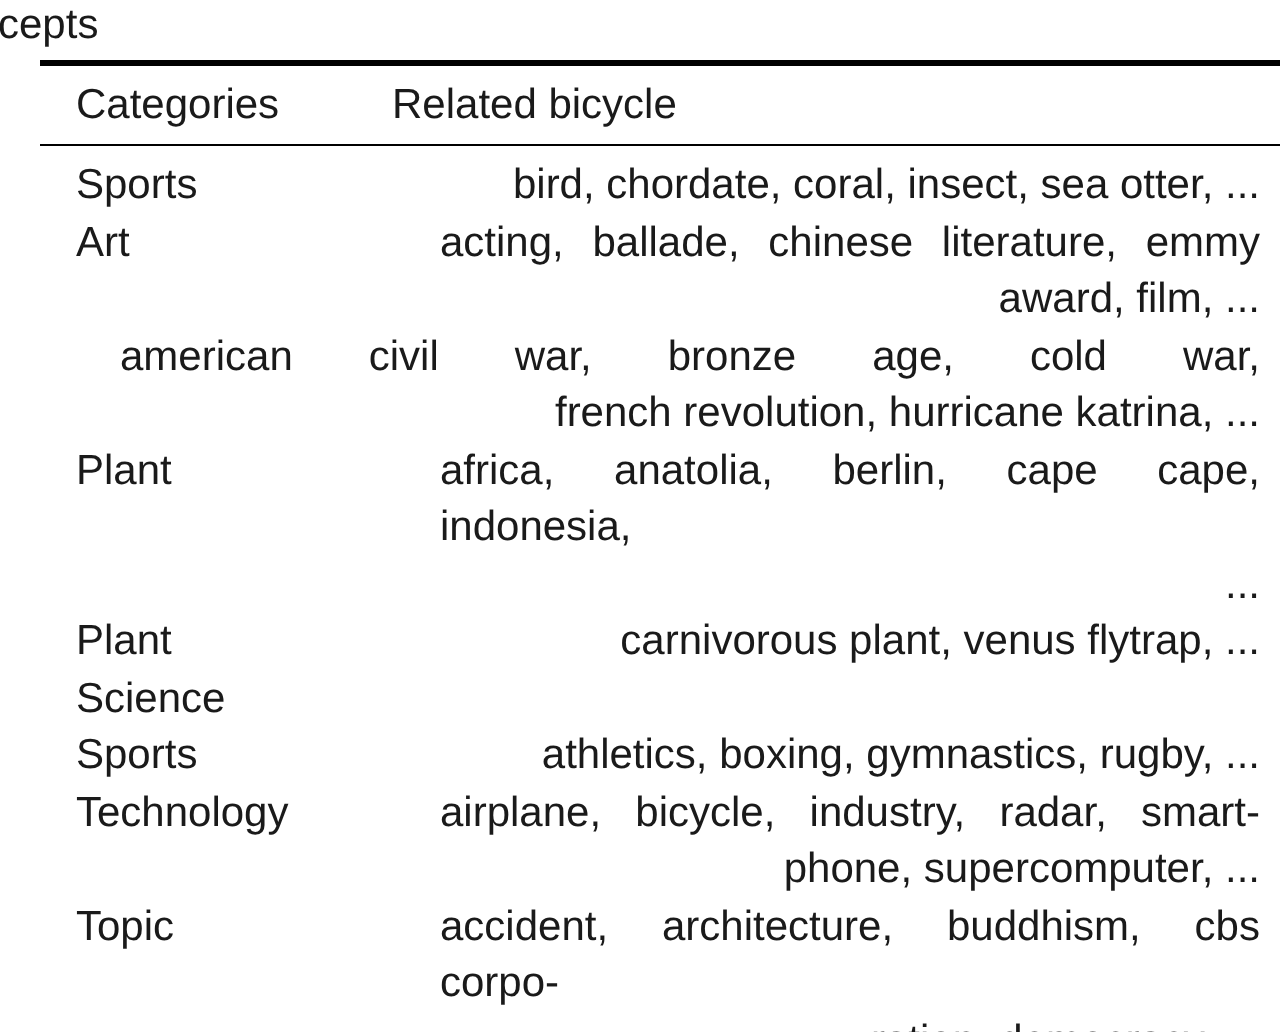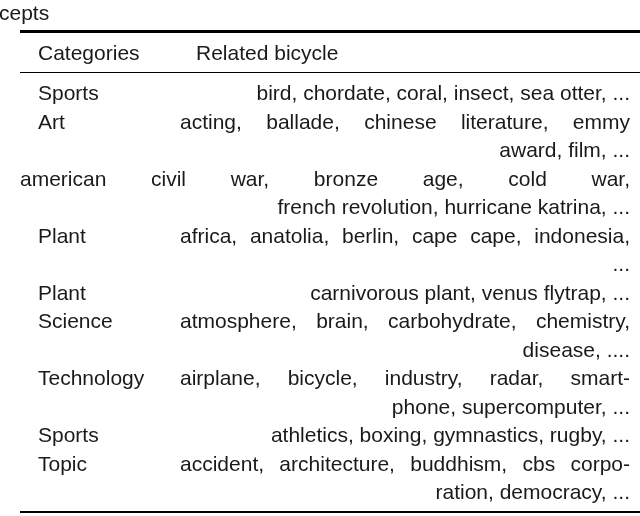--- a/index.html
+++ b/index.html
@@ -64,20 +64,21 @@
     padding: 6px 0 4px 0;
   }
   .line {
     line-height: 28.5px;
     text-align: right;
   }
   .line.just {
     text-align: justify;
     text-align-last: justify;
     text-justify: inter-word;
+    margin-left: 40px;
   }
 </style>
 </head>
 <body style="background: rgb(255, 255, 255); color: rgb(26, 26, 26);">
 
 <div class="caption-fragment">cepts</div>
 
 <div class="paper-table">
   <div class="rule top" style="background: rgb(0, 0, 0);"></div>
 
@@ -121,38 +122,34 @@
 
   <div class="row">
     <div class="cat">Plant</div>
     <div class="con">
           <div class="line">carnivorous plant, venus flytrap, ...</div>
         </div>
   </div>
 
   <div class="row">
     <div class="cat">Science</div>
+  </div>
+
+  <div class="row">
+    <div class="cat">Sports</div>
     <div class="con">
-          <div class="line just">atmosphere, brain, carbohydrate, chemistry,</div>
-          <div class="line">disease, ....</div>
+          <div class="line">athletics, boxing, gymnastics, rugby, ...</div>
         </div>
   </div>
 
   <div class="row">
     <div class="cat">Technology</div>
     <div class="con">
           <div class="line just">airplane, bicycle, industry, radar, smart-</div>
           <div class="line">phone, supercomputer, ...</div>
-        </div>
-  </div>
-
-  <div class="row">
-    <div class="cat">Sports</div>
-    <div class="con">
-          <div class="line">athletics, boxing, gymnastics, rugby, ...</div>
         </div>
   </div>
 
   <div class="row">
     <div class="cat">Topic</div>
     <div class="con">
           <div class="line just">accident, architecture, buddhism, cbs corpo-</div>
           <div class="line">ration, democracy, ...</div>
         </div>
   </div>

